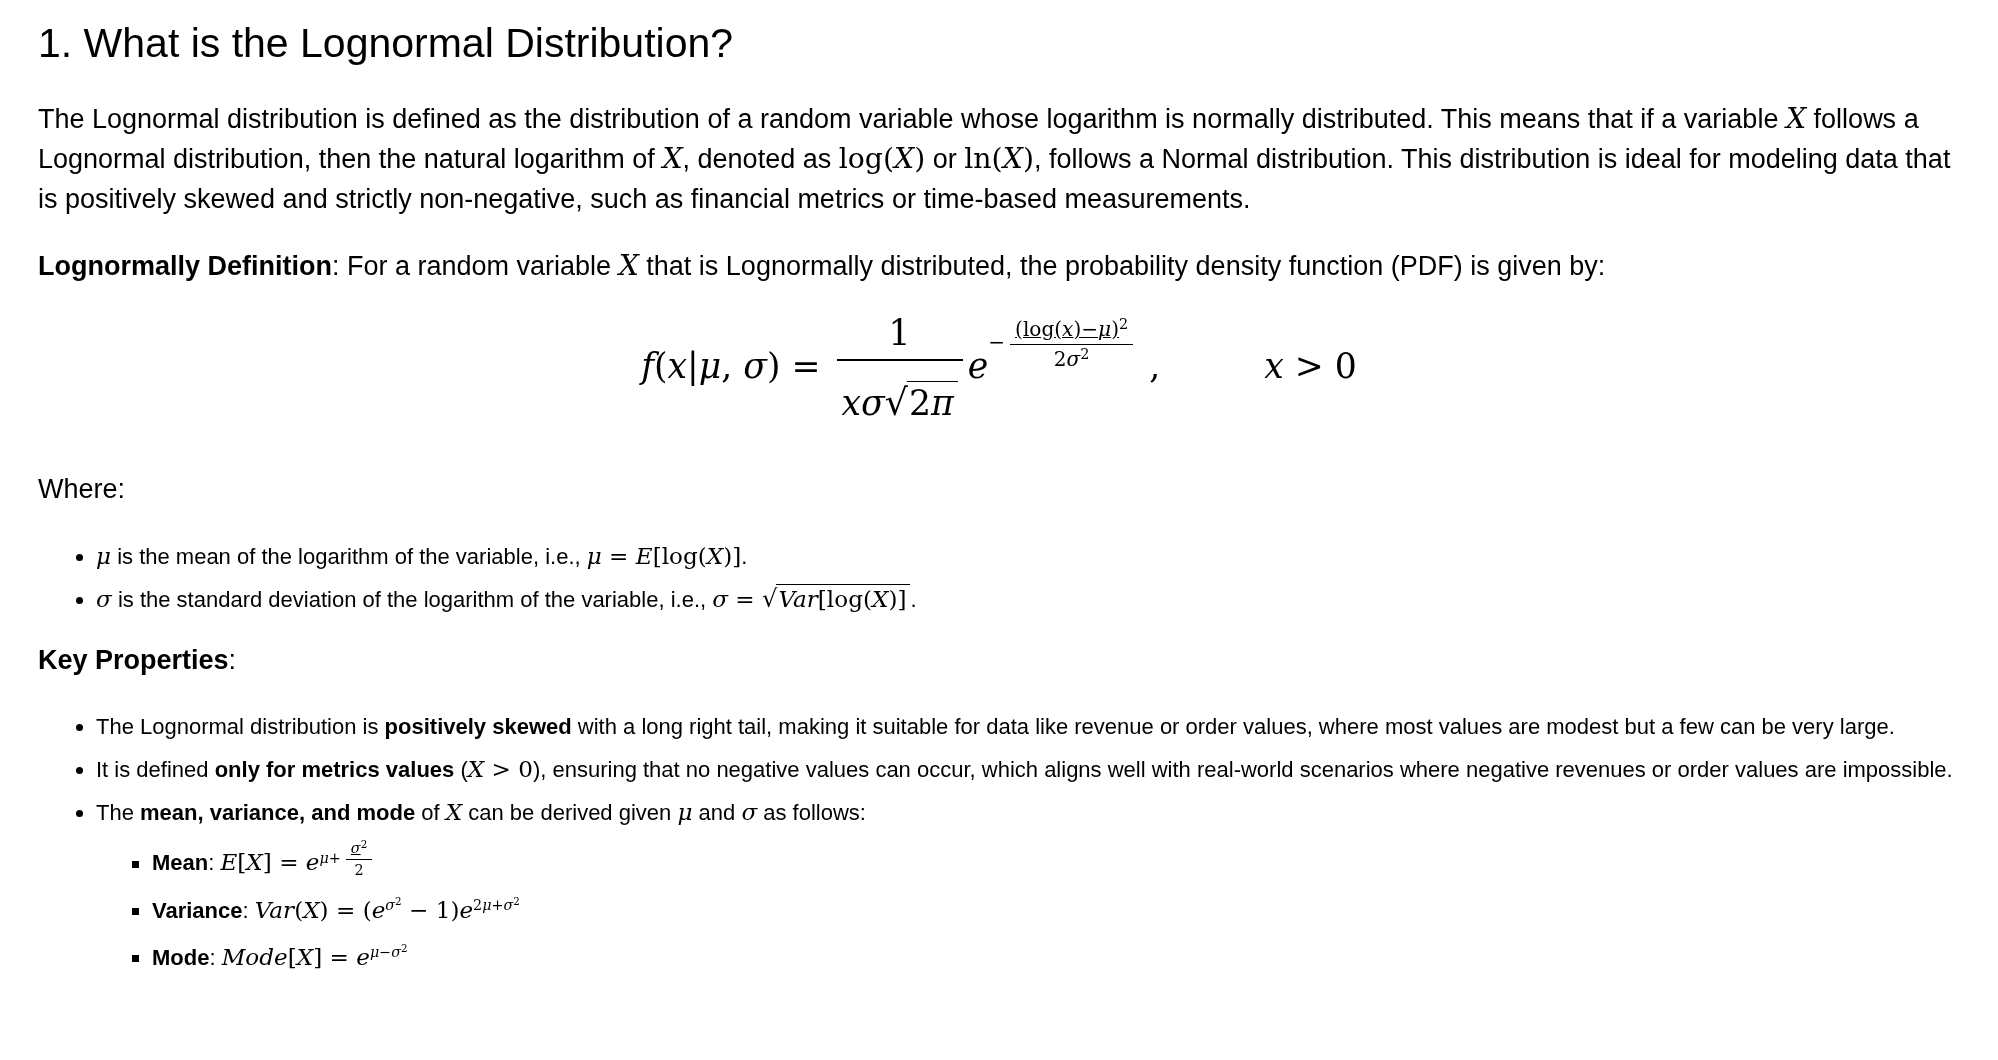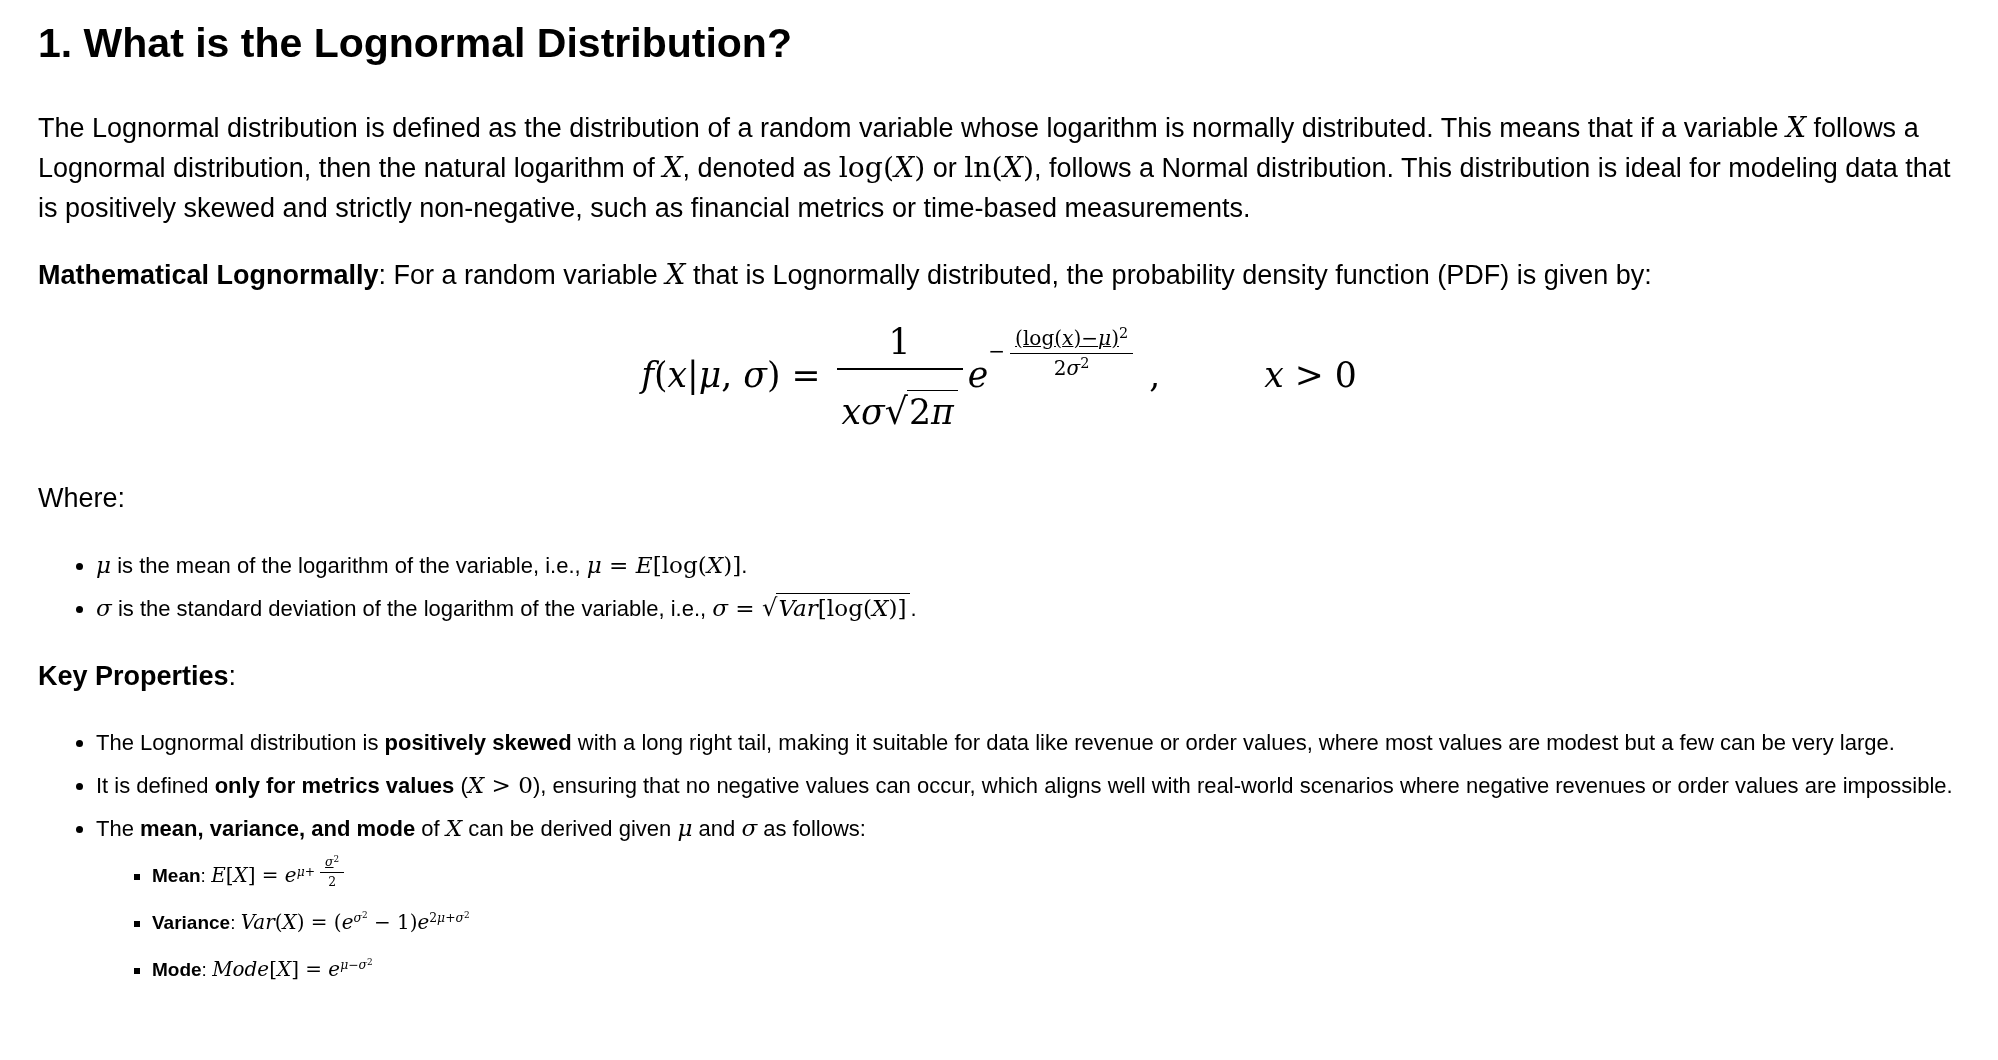--- a/index.html
+++ b/index.html
@@ -4,21 +4,21 @@
 <style>
   html, body { margin: 0; padding: 0; }
   body {
     width: 1998px; height: 1060px;
     background: #ffffff; color: #000000;
     font-family: "Liberation Sans", "DejaVu Sans", sans-serif;
     overflow: hidden;
   }
   .doc { padding: 2px 38px 0 38px; box-sizing: border-box; }
 
-  h1 { font-size: 41px; line-height: 1.25; margin: 16px 0 39px 0; font-weight: 700; }
+  h1 { font-size: 41px; line-height: 1.25; margin: 16px 0 30px 0; font-weight: 400; }
 
   .body { font-size: 27px; line-height: 40px; margin: 0 0 27px 0; }
 
   
   .mi { font-family: "DejaVu Serif", "Liberation Serif", serif; font-style: italic; font-size: 1.05em; }
   .mr { font-family: "DejaVu Serif", "Liberation Serif", serif; font-size: 1.05em; }
   .bd { font-weight: 700; }
 
   .sup { display: inline-block; font-size: 0.62em; line-height: 1; vertical-align: 0.55em; }
   .sup .sup { font-size: 0.72em; vertical-align: 0.5em; }
@@ -32,34 +32,34 @@
 
   .sqrt { display: inline; white-space: nowrap; }
   .rad { font-family: "DejaVu Serif", serif; font-size: 1.1em; }
   .rc { display: inline-block; border-top: 1.8px solid #000; line-height: 1.25; padding: 0 4px 0 2px; margin-left: -1px; }
 
   
   .dmath { font-size: 33px; text-align: center; margin: 6px 0 44px 0;
            font-family: "DejaVu Serif", "Liberation Serif", serif; }
   .dmath > .sup { font-size: 0.58em; vertical-align: 1.5em; }
 
-  ul.disc { list-style-type: disc; margin: 27px 0; padding-left: 58px; }
+  ul.disc { list-style-type: disc; margin: 20px 0; padding-left: 58px; }
   ul.disc > li { font-size: 22px; line-height: 40px; margin: 2px 0; }
   ul.square { list-style-type: square; margin: 6px 0 0 0; padding-left: 56px; }
-  ul.square > li { font-size: 19px; line-height: 40px; margin: 6px 0; }
+  ul.square > li { font-size: 22px; line-height: 40px; margin: 6px 0; }
 </style>
 </head>
 <body>
 
 <main class="doc">
   <h1>1. What is the Lognormal Distribution?</h1>
 
   <p class="body"><span class="tx">The Lognormal distribution is defined as the distribution of a random variable whose logarithm is normally distributed. This means that if a variable </span><span class="mi">X</span><span class="tx"> follows a Lognormal distribution, then the natural logarithm of </span><span class="mi">X</span><span class="tx">, denoted as </span><span class="mr">log(</span><span class="mi">X</span><span class="mr">)</span><span class="tx"> or </span><span class="mr">ln(</span><span class="mi">X</span><span class="mr">)</span><span class="tx">, follows a Normal distribution. This distribution is ideal for modeling data that is positively skewed and strictly non-negative, such as financial metrics or time-based measurements.</span></p>
 
-  <p class="body"><span class="bd">Mathematical Lognormally</span><span class="tx">: For a random variable </span><span class="mi">X</span><span class="tx"> that is Lognormally distributed, the probability density function (PDF) is given by:</span></p>
+  <p class="body"><span class="bd">Lognormally Definition</span><span class="tx">: For a random variable </span><span class="mi">X</span><span class="tx"> that is Lognormally distributed, the probability density function (PDF) is given by:</span></p>
 
   <div class="dmath"><span class="mi">f</span><span class="mr">(</span><span class="mi">x</span><span class="mr">|</span><span class="mi">μ</span><span class="mr">, </span><span class="mi">σ</span><span class="mr">) = </span><span class="frac">
         <span class="fn"><span class="mr">1</span></span>
         <span class="fd"><span class="mi">xσ</span><span class="sqrt"><span class="rad">√</span><span class="rc"><span class="mr">2</span><span class="mi">π</span></span></span></span>
       </span><span class="mi">e</span><span class="sup"><span class="mr">−</span><span class="frac">
           <span class="fn"><span class="mr">(log(</span><span class="mi">x</span><span class="mr">)−</span><span class="mi">μ</span><span class="mr">)</span><span class="sup"><span class="mr">2</span></span></span>
           <span class="fd"><span class="mr">2</span><span class="mi">σ</span><span class="sup"><span class="mr">2</span></span></span>
         </span></span><span class="mr"> ,   </span><span class="mi">x</span><span class="mr"> &gt; 0</span></div>
 
   <p class="body">Where:</p>

